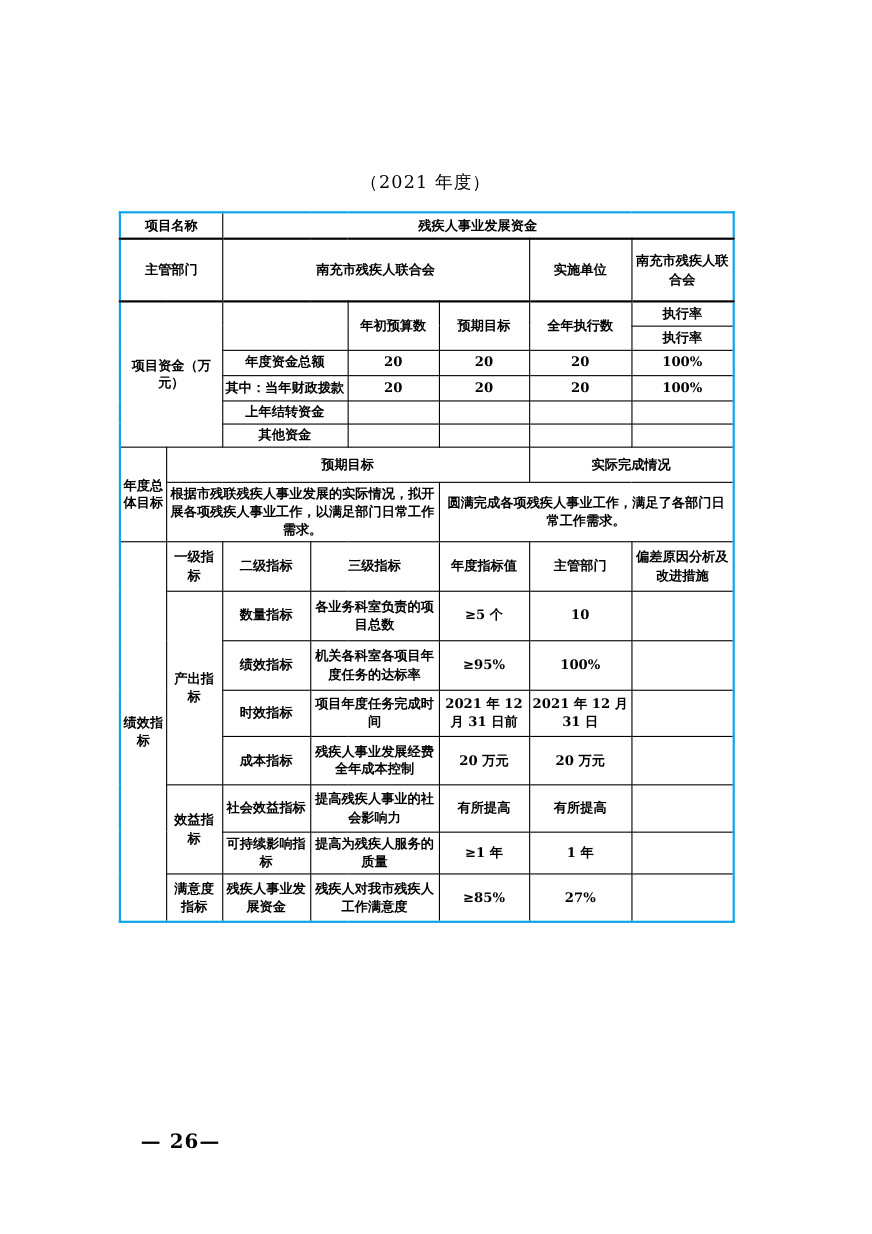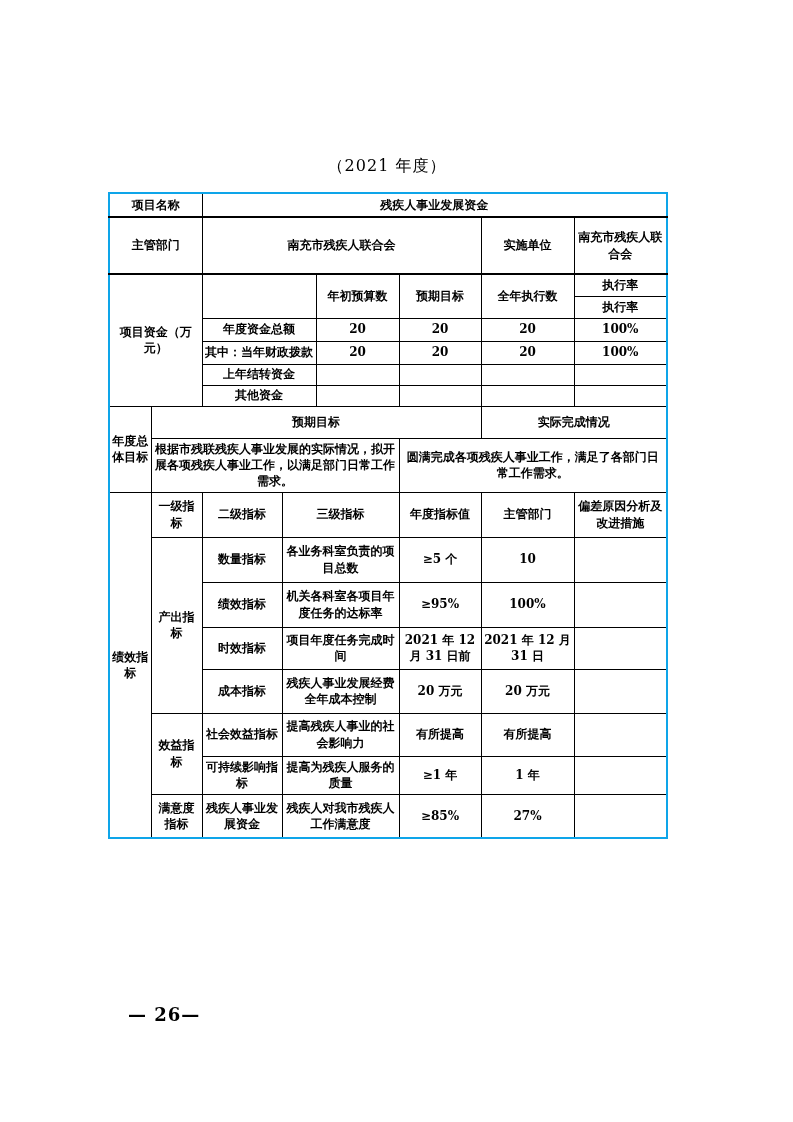--- a/index.html
+++ b/index.html
@@ -42,21 +42,21 @@
     text-align: center;
     vertical-align: middle;
     padding: 1px 2px;
     word-break: break-all;
     overflow: hidden;
   }
   table.eval { border: 2px solid #0ea5e9; }
   tr.thickline td { border-bottom-width: 2px; }
   .page-number {
     position: absolute;
-    left: 128px; top: 1004px;
+    left: 128px; top: 1028px;
     font-size: 18px;
     font-weight: 700;
     letter-spacing: 1px;
   }
 </style>
 </head>
 <body>
 
 <div class="content">
   <div class="doc-subtitle">（2021 年度）</div>

